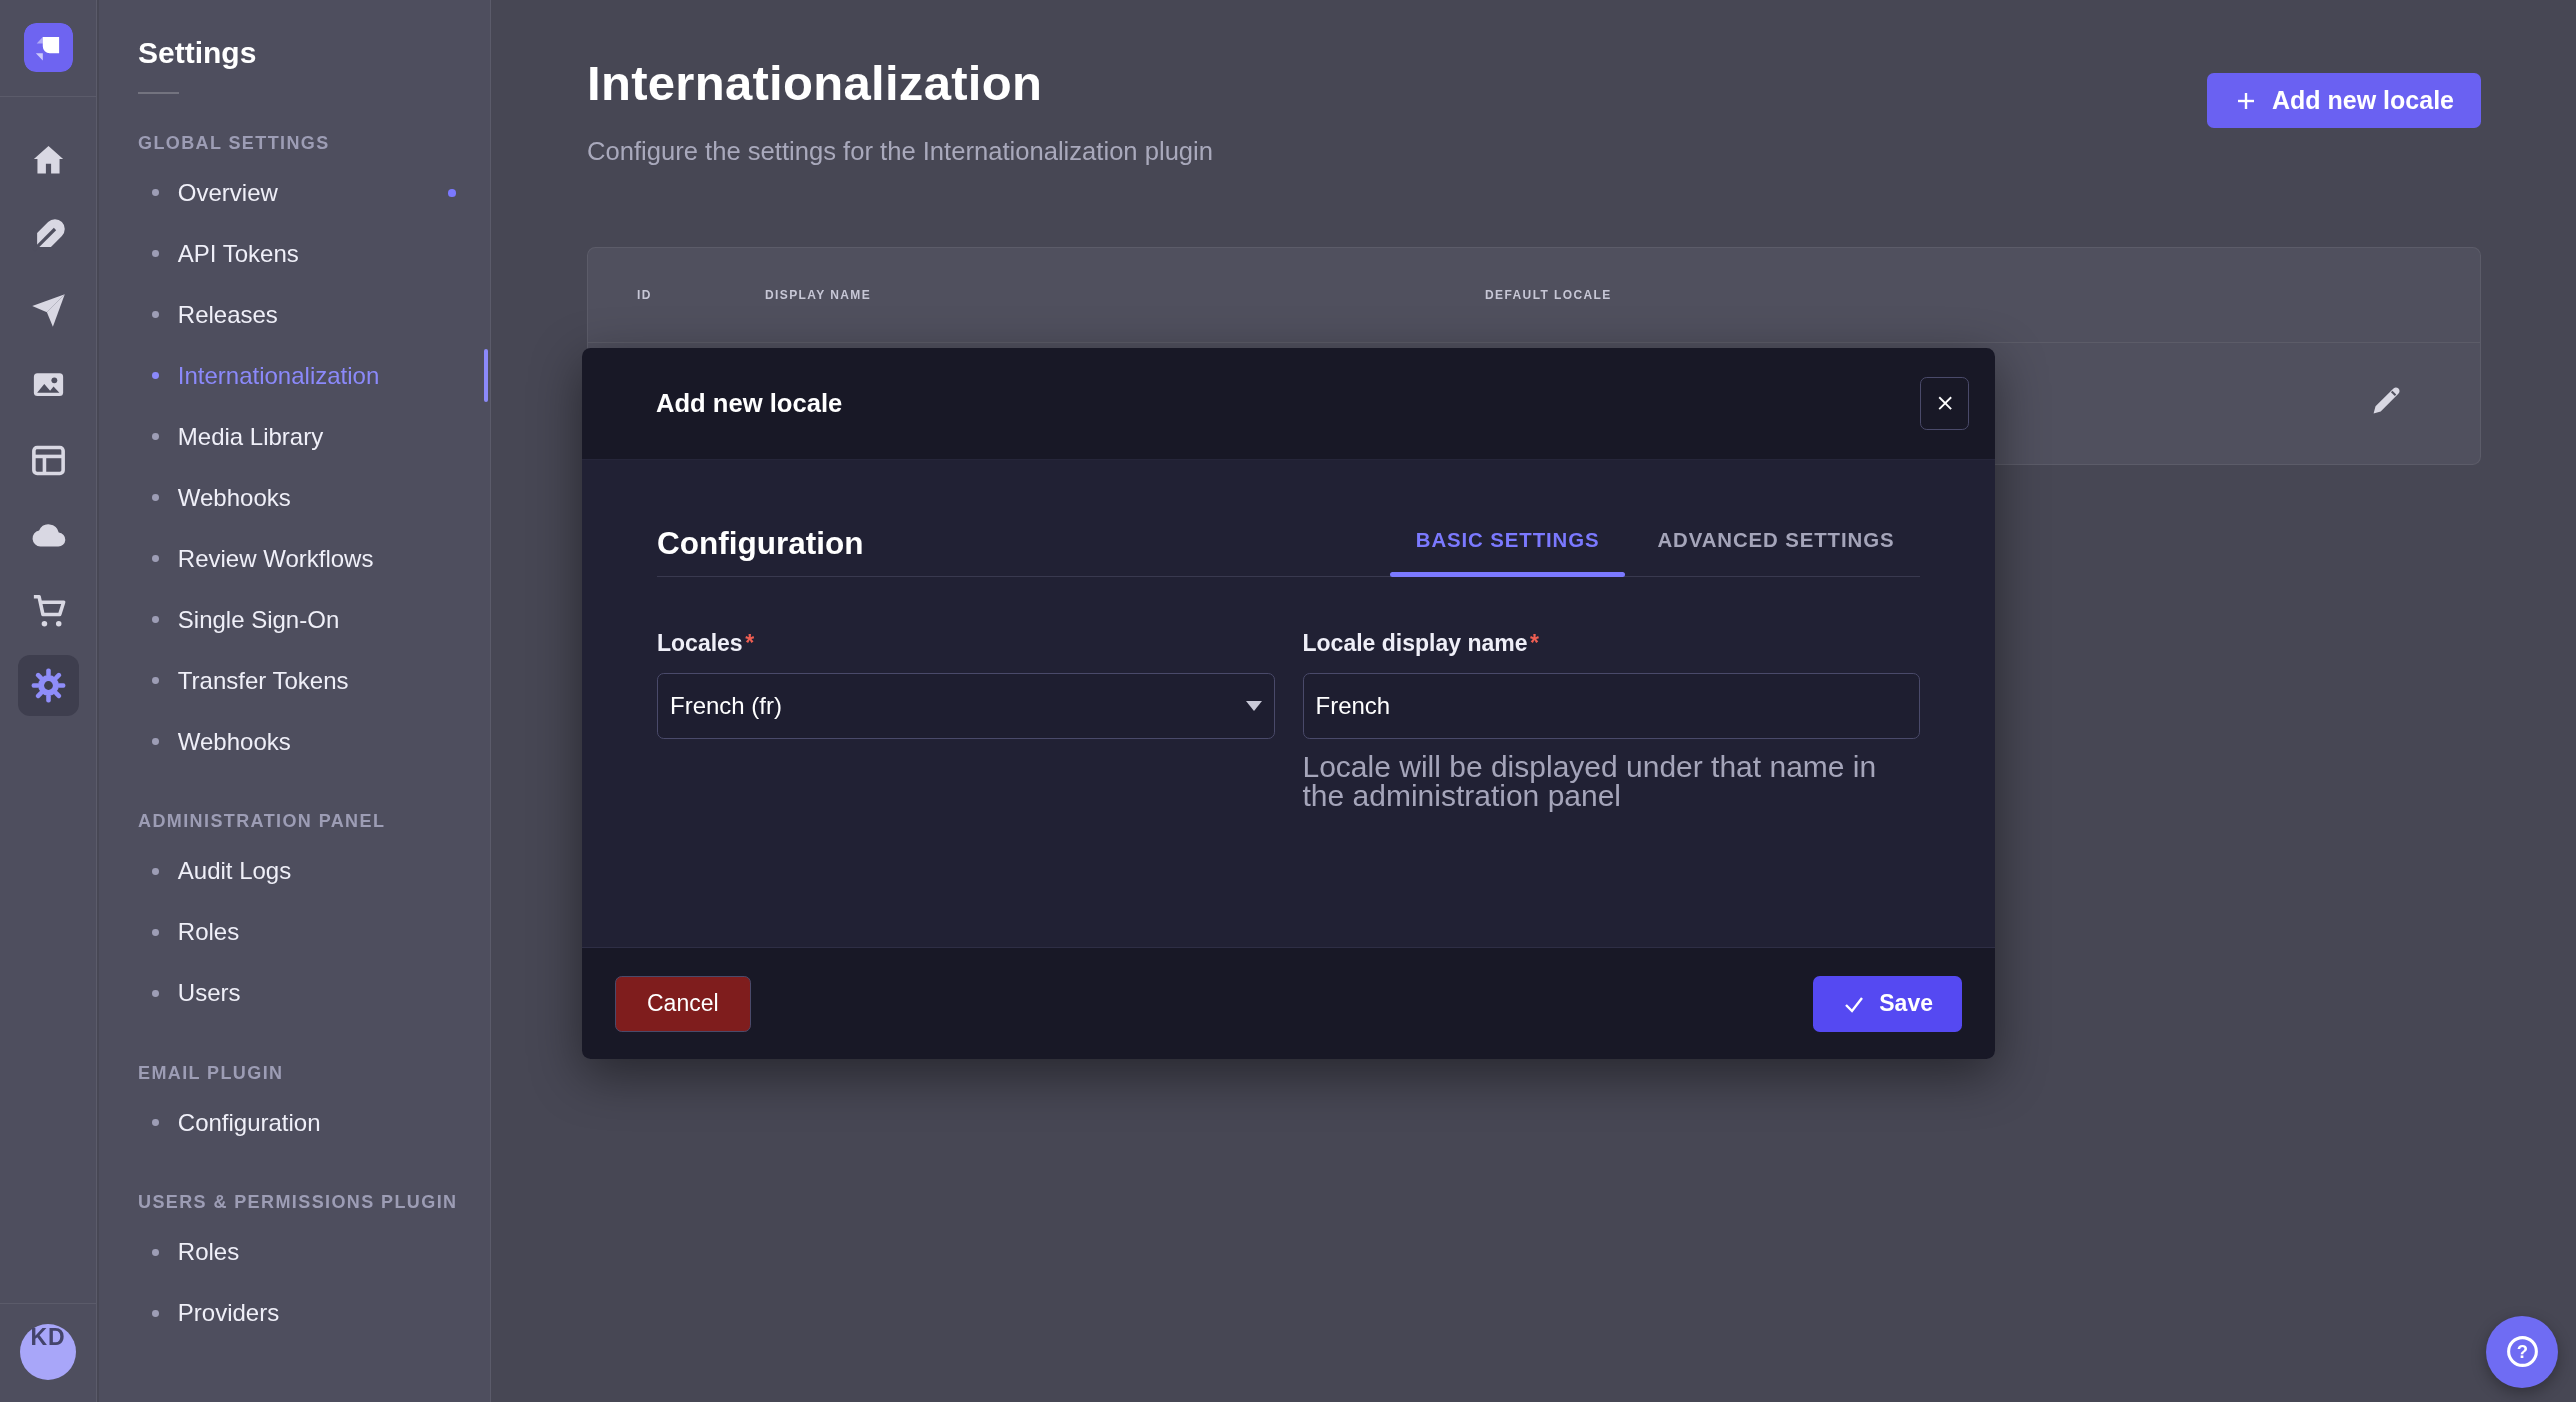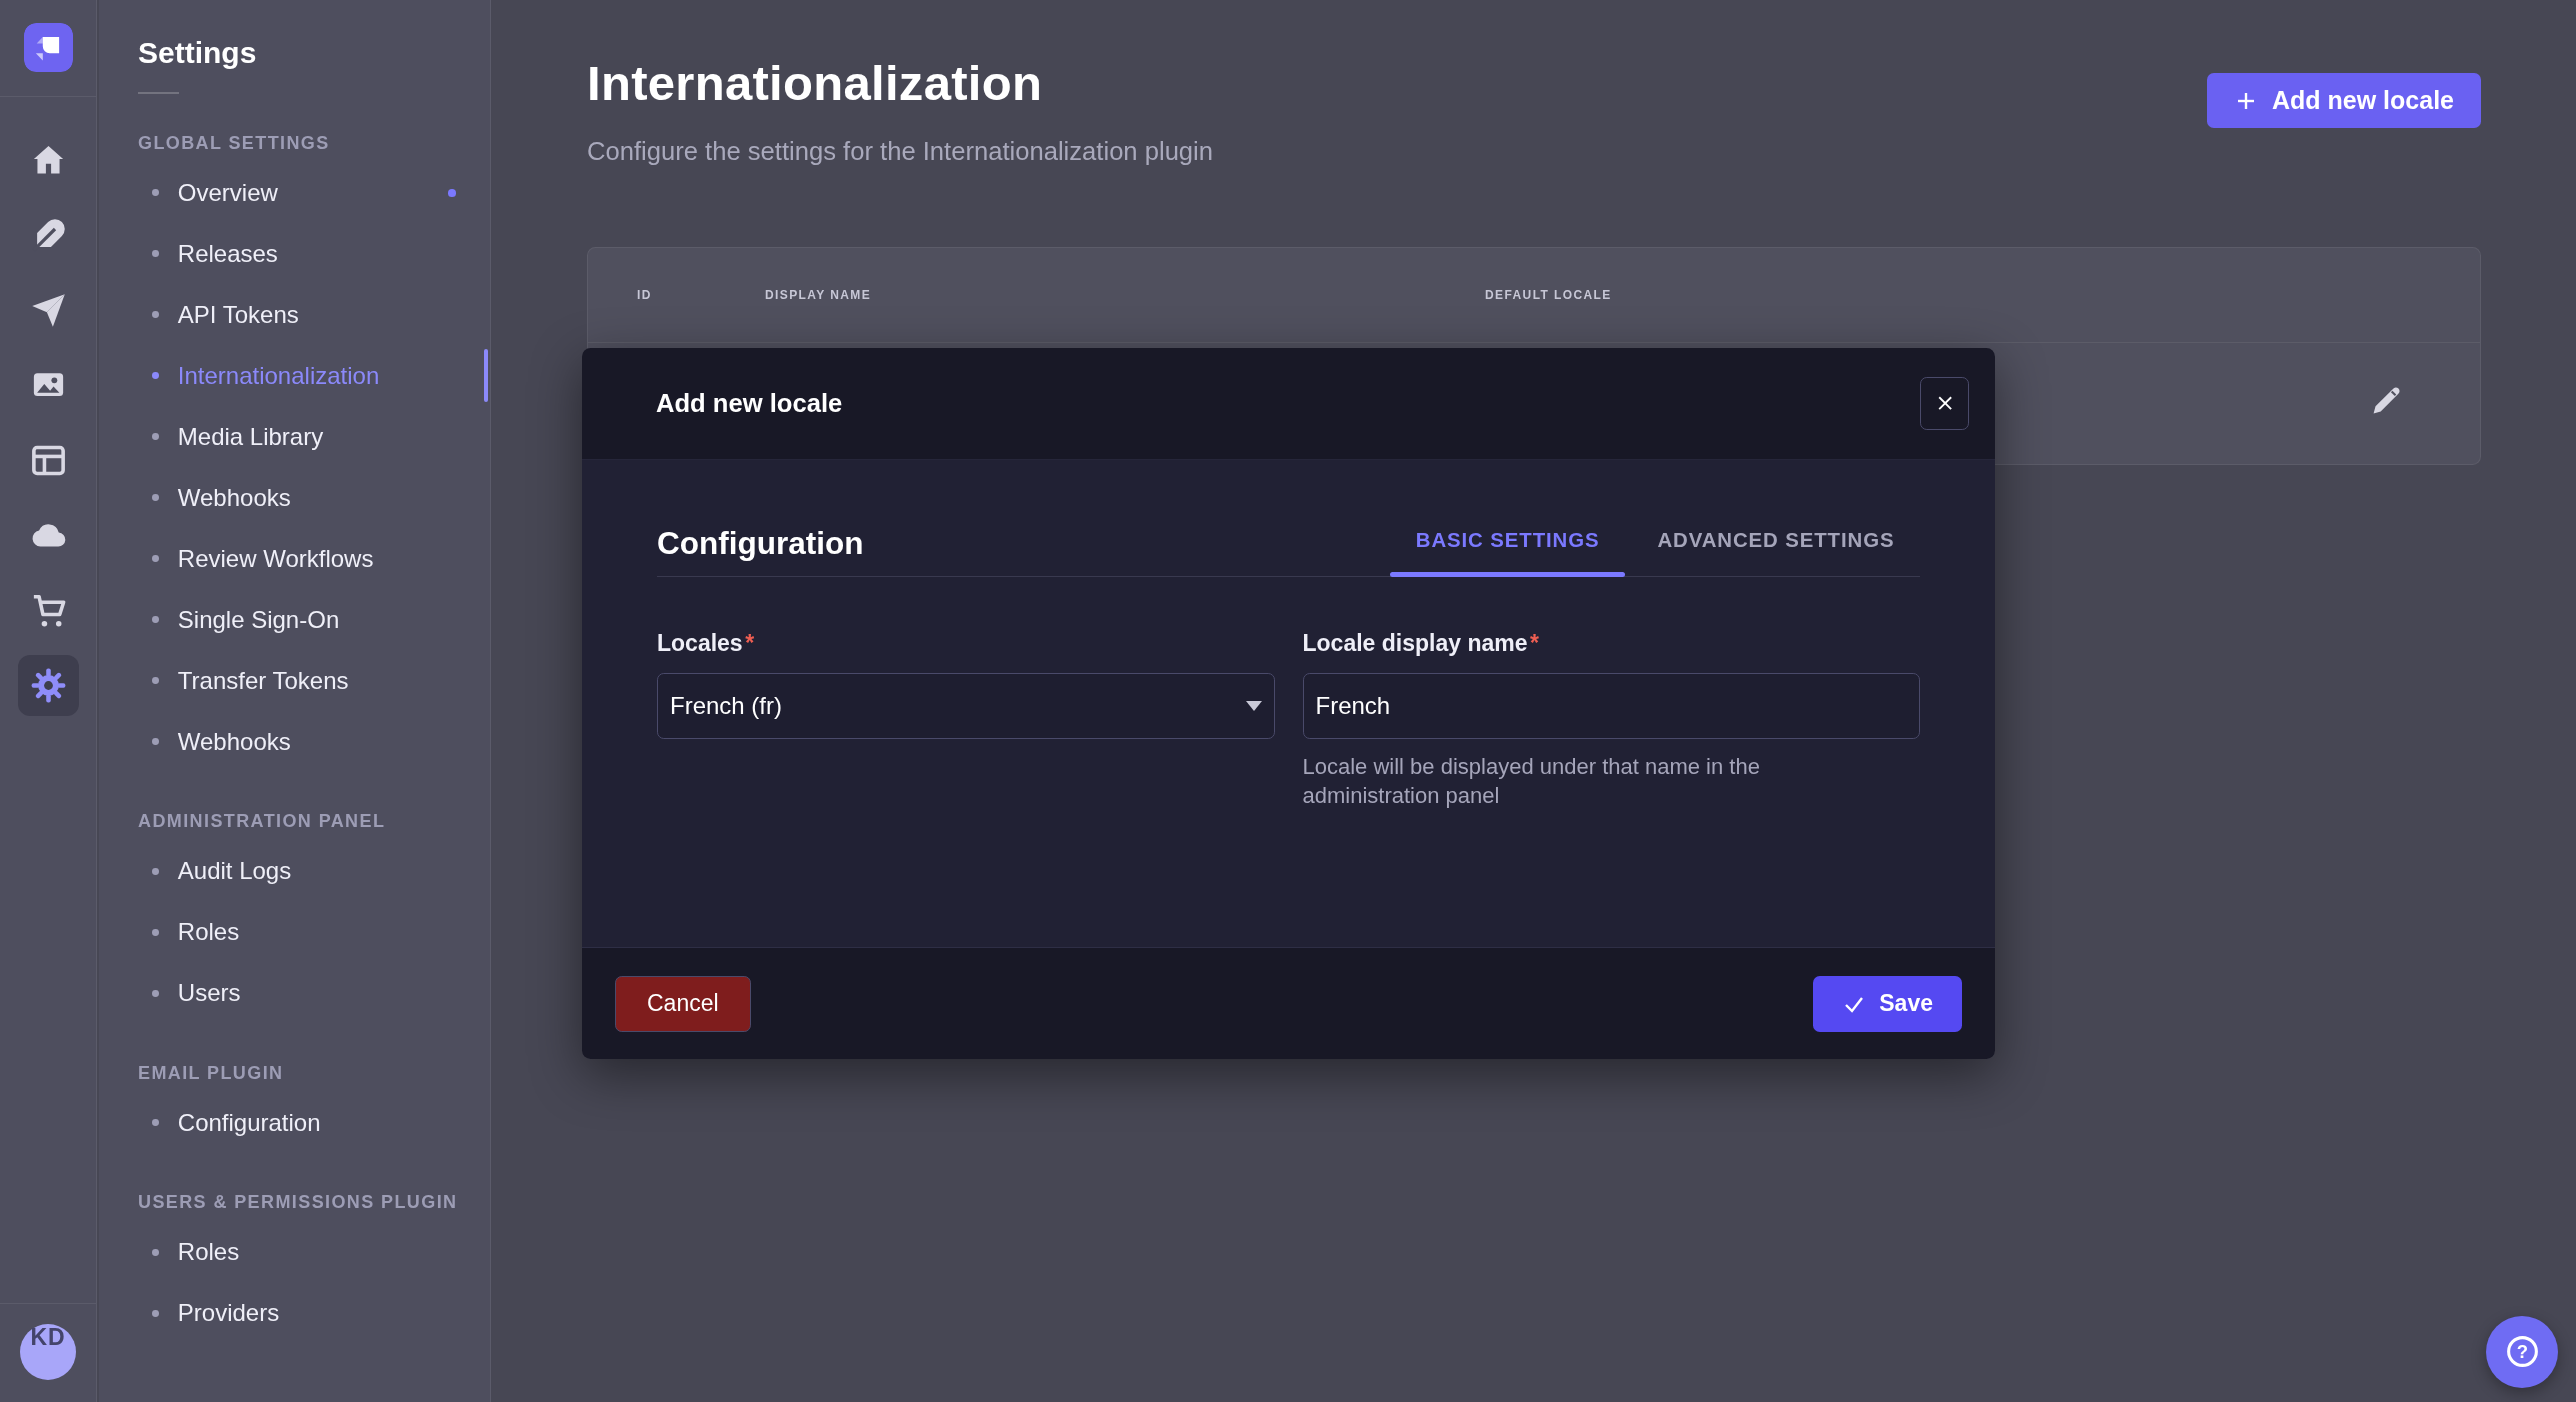--- a/index.html
+++ b/index.html
@@ -107,21 +107,21 @@
     margin-top:15.3px; height:66px; border:1.7px solid #4A4A6A; border-radius:6.8px;
     background:#1E1E30; display:flex; align-items:center; padding:0 12px; cursor:pointer;
   }
   .control-value { font-size:24px; color:#FFFFFF; }
   .select-control { justify-content:space-between; }
   .chev { width:0; height:0; border-left:8.5px solid transparent; border-right:8.5px solid transparent; border-top:10.2px solid #C9C9D8; }
   .text-input {
     width:100%; background:transparent; border:none; outline:none;
     font-family:inherit; font-size:24px; color:#FFFFFF;
   }
-  .hint { margin-top:13.6px; font-size:22px; line-height:29px; color:#A5A5BA; max-width:588px; }
+  .hint { margin-top:13.6px; font-size:30px; line-height:29px; color:#A5A5BA; max-width:588px; }
   .modal-foot {
     height:112px; background:#181826; flex:0 0 auto; border-top:1.7px solid #2E2E45;
     display:flex; align-items:center; justify-content:space-between; padding:0 33px;
   }
   .cancel-btn {
     height:56px; padding:0 31px; border-radius:6.8px; background:#7f1d1d;
     border:1.7px solid #4A4A6A; color:#FFFFFF; font-family:inherit; font-size:23px; cursor:pointer;
   }
   .save-btn {
     height:56px; padding:0 29px; border-radius:6.8px; background:#5549F2; border:none;
@@ -226,25 +226,25 @@
 
   <div class="section-label">GLOBAL SETTINGS</div>
   <ul class="menu">
     <li class="menu-item">
       <span class="bullet"></span>
       <span>Overview</span>
       <span class="notif-dot"></span>
     </li>
     <li class="menu-item">
       <span class="bullet"></span>
+      <span>API Tokens</span>
+    </li>
+    <li class="menu-item">
+      <span class="bullet"></span>
       <span>Releases</span>
-    </li>
-    <li class="menu-item">
-      <span class="bullet"></span>
-      <span>API Tokens</span>
     </li>
     <li class="menu-item active">
       <span class="bullet"></span>
       <span>Internationalization</span>
       <span class="active-bar"></span>
     </li>
     <li class="menu-item">
       <span class="bullet"></span>
       <span>Media Library</span>
     </li>

